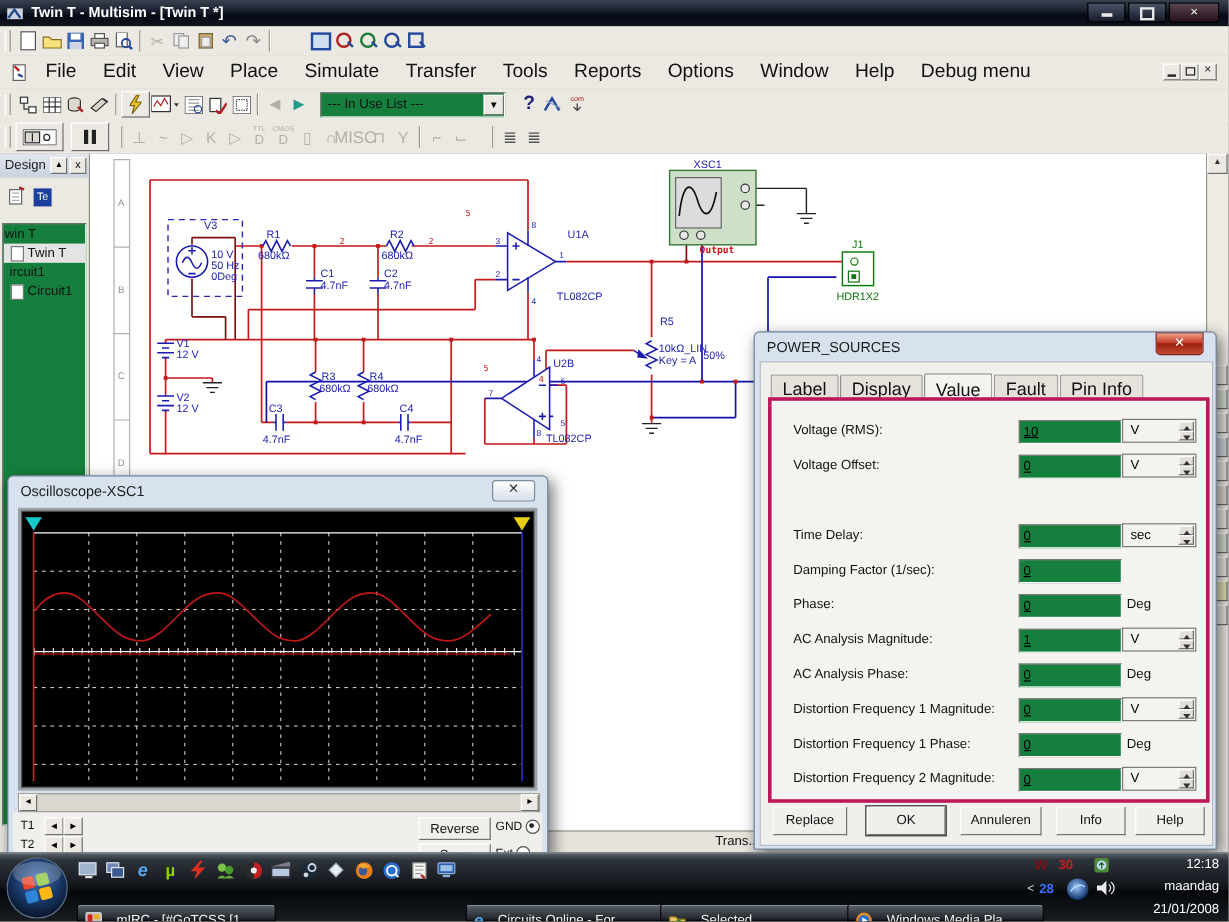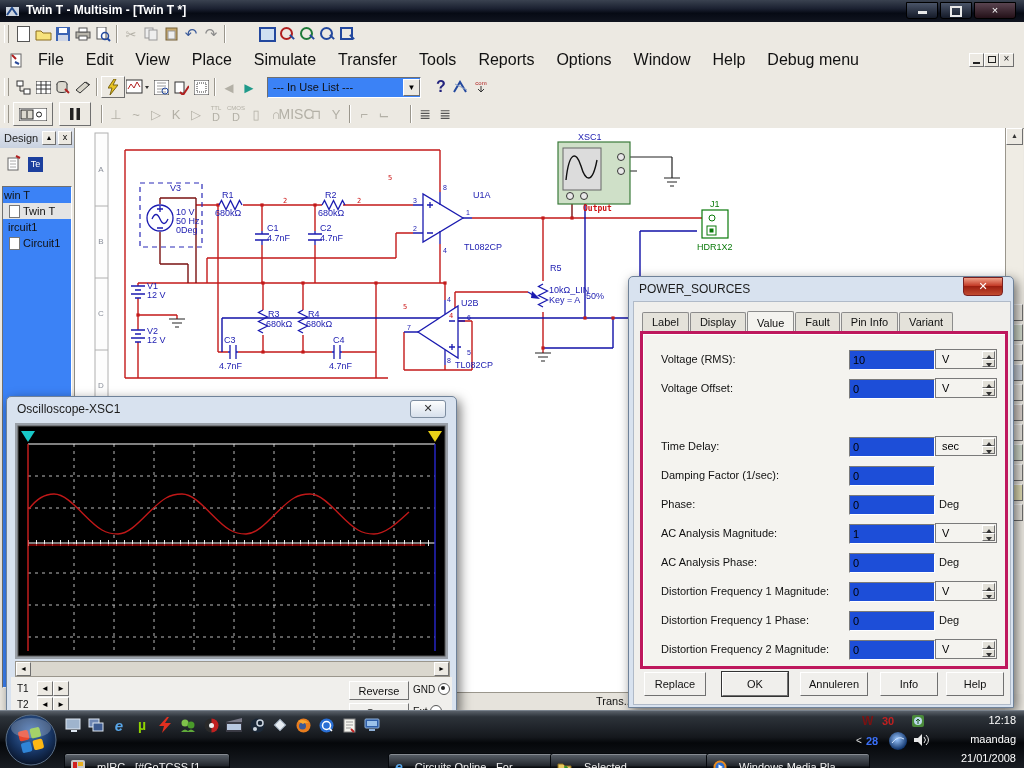--- a/index.html
+++ b/index.html
@@ -1,42 +1,42 @@
 <!DOCTYPE html>
 <html><head>
 <meta charset="utf-8">
 <style>
   html,body{margin:0;padding:0;background:#444;}
   #screen{position:relative;width:1024px;height:768px;overflow:hidden;
     font-family:"Liberation Sans",sans-serif;background:#ece9e2;font-size:12px;}
   .a{position:absolute;}
   .bev{border:1px solid;border-color:#fff #6f6f6f #6f6f6f #fff;background:#ece9e2;}
-  .sunk{border:1px solid;border-color:#6f6f6f #fff #fff #6f6f6f;background:#3b82f6;}
+  .sunk{border:1px solid;border-color:#6f6f6f #fff #fff #6f6f6f;background:#15803d;}
   .ico{width:20px;height:20px;display:inline-flex;align-items:center;justify-content:center;font-size:13px;color:#444;}
   .grip{width:3px;height:18px;border-left:1px solid #fff;border-right:1px solid #9a968c;margin:2px 4px;}
   .sep{width:1px;height:18px;background:#9a968c;border-right:1px solid #fff;margin:2px 3px;}
   .tbrow{display:flex;align-items:center;background:#ece9e2;}
   
   .vframe{background:#d8e2ef;border:1px solid #6f8299;border-radius:5px 5px 0 0;box-shadow:3px 4px 12px rgba(0,0,0,.55);}
   .vtitle{height:24px;font-size:12px;color:#1c1c1c;display:flex;align-items:center;padding-left:10px;}
   .mainbar{background:linear-gradient(#3a4250,#1a2030 40%,#060a14 60%,#10141f);}
   .tbtn{height:26px;border-radius:3px;border:1px solid #05080c;color:#f2f2f2;font-size:11px;
     background:linear-gradient(#5b626b,#23272d 45%,#0a0d11 50%,#161a20);
     display:flex;align-items:center;gap:12px;padding:0 6px;overflow:hidden;white-space:nowrap;
     box-shadow:inset 0 1px 0 rgba(255,255,255,.28);margin-top:14px;}
   .tbtn.active{background:linear-gradient(#99a0a8,#474c53 45%,#1d2averaging126 50%,#2a2f36);background:linear-gradient(#99a0a8,#474c53 45%,#1d2126 50%,#2a2f36);}
   .tbtn span{overflow:hidden;text-overflow:ellipsis;}
   .ql{width:18px;height:18px;display:flex;align-items:center;justify-content:center;}
   .tab{display:inline-block;padding:3px 9px 4px;border:1px solid #8c8c8c;border-bottom:none;
-    background:#e4e2da;font-size:11px;color:#111;margin-right:1px;border-radius:2px 2px 0 0;}
+    background:#e4e2da;font-size:15px;color:#111;margin-right:1px;border-radius:2px 2px 0 0;}
   .tab.act{background:#f4f3ef;position:relative;top:1px;padding-top:5px;font-weight:400;}
   .drow{position:absolute;left:0;width:100%;height:22px;}
   .dlabel{position:absolute;left:18px;top:3px;font-size:11px;color:#111;}
   .dinput{position:absolute;left:206px;top:0;width:78px;height:16px;border:1px solid;
-    border-color:#7a7a7a #fff #fff #7a7a7a;font:11px "Liberation Sans",sans-serif;padding:1px 3px;background:#1d4ed8;}
+    border-color:#7a7a7a #fff #fff #7a7a7a;font:11px "Liberation Sans",sans-serif;padding:1px 3px;background:#15803d;text-decoration:underline;}
   .dunit{position:absolute;left:292px;top:-1px;width:62px;height:20px;border:1px solid #7a7a7a;
     background:#f4f3ef;font-size:11px;display:flex;align-items:center;padding-left:6px;box-sizing:border-box;}
   .spincol{position:absolute;right:1px;top:1px;width:13px;height:16px;display:flex;flex-direction:column;}
   .spinbtn{flex:1;border:1px solid;border-color:#fff #6f6f6f #6f6f6f #fff;background:#e2e0d8;position:relative;}
   .spinbtn:before{content:"";position:absolute;left:3px;top:2px;border:3px solid transparent;}
   .spinup:before{border-bottom:4px solid #333;top:0px;}
   .spindn:before{border-top:4px solid #333;top:3px;}
   .dunittext{position:absolute;left:296px;top:3px;font-size:11px;color:#111;}
   .btn{border:1px solid;border-color:#fff #707070 #707070 #fff;background:#f0efec;
     font:11px "Liberation Sans",sans-serif;color:#111;display:flex;align-items:center;justify-content:center;}

